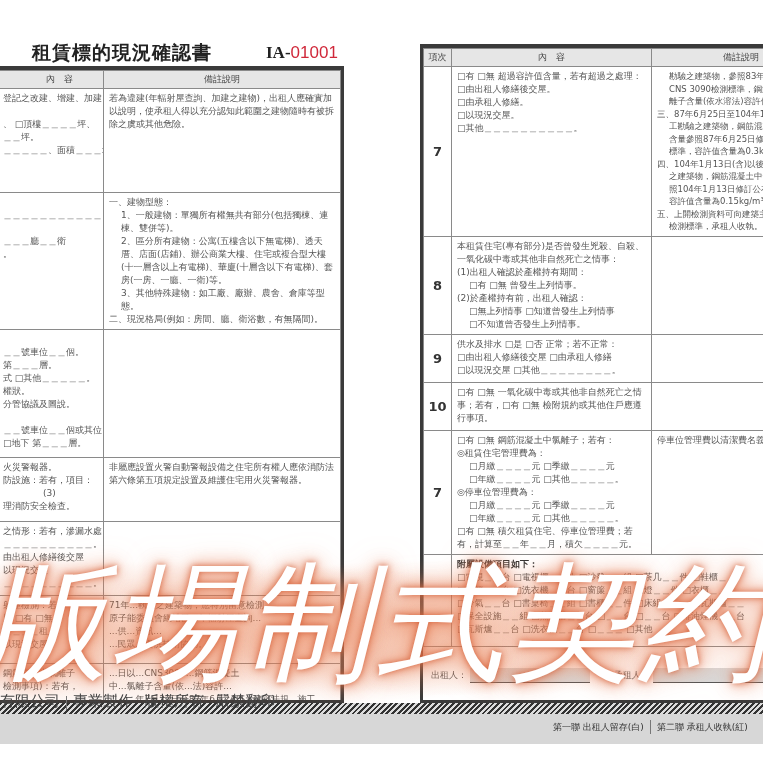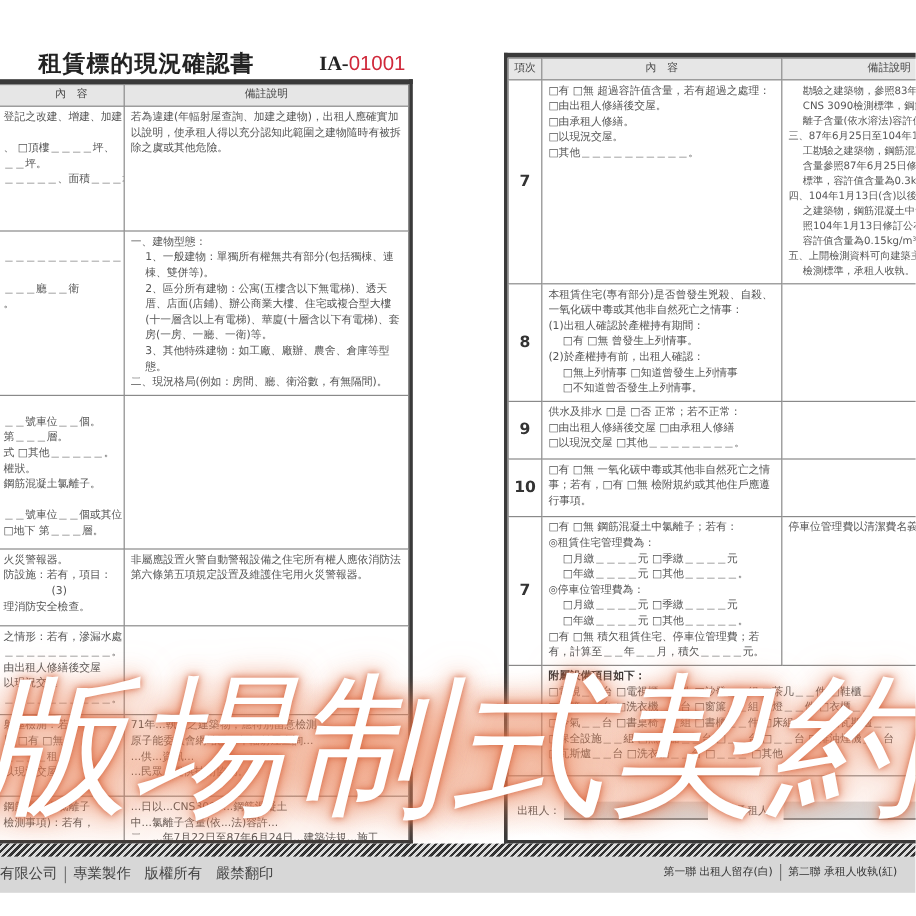--- a/index.html
+++ b/index.html
@@ -18,21 +18,21 @@
   table{border-collapse:collapse;width:100%;table-layout:fixed;}
   th,td{border:1px solid #8a8a8a;vertical-align:top;font-size:9px;line-height:13px;padding:3px 5px;color:#555;}
   th{background:#e6e6e6;font-weight:normal;text-align:center;padding:2px 0;font-size:9px;color:#444;height:13px;}
   td.no{text-align:center;vertical-align:middle;font-size:13px;font-weight:bold;color:#333;padding:0;}
   .indent{padding-left:12px;display:block;}
   .line{display:block;}
   
   .hatch{left:0;top:703px;width:763px;height:11px;
          background:repeating-linear-gradient(135deg,#333 0 2px,#dcdcdc 2px 4px);}
   .footer{left:0;top:714px;width:763px;height:30px;background:#d7d7d7;}
-  .footer-left{left:0;top:720px;font-size:12px;color:#444;white-space:nowrap;}
+  .footer-left{left:0;top:692px;font-size:15px;color:#444;white-space:nowrap;font-family:Liberation Serif, serif;}
   .footer-right{left:553px;top:720px;font-size:9px;color:#333;white-space:nowrap;}
   .sep{display:inline-block;width:1px;height:14px;background:#777;vertical-align:middle;margin:0 6px;}
   
   .wm{left:-20px;top:548px;width:800px;height:160px;pointer-events:none;}
   .wm-glow{position:absolute;left:0;top:0;width:100%;height:100%;
     background:radial-gradient(ellipse at 20% 55%,rgba(232,120,70,0.35),rgba(255,255,255,0) 60%),
                radial-gradient(ellipse at 60% 50%,rgba(232,120,70,0.35),rgba(255,255,255,0) 60%);}
   .wm-text{position:absolute;left:0;top:0;font-size:128px;line-height:150px;color:#fff;font-style:italic;
     font-family:"DejaVu Sans",sans-serif;font-weight:normal;letter-spacing:4px;white-space:nowrap;
     text-shadow:0 0 6px rgba(210,90,50,0.9),0 0 16px rgba(230,120,80,0.8),0 0 28px rgba(240,150,110,0.6);}
@@ -81,21 +81,21 @@
         <span class="line">二、現況格局(例如：房間、廳、衛浴數，有無隔間)。</span>
       </td>
     </tr>
     <tr style="height:128px;">
       <td style="white-space:nowrap;overflow:hidden;">
         <span class="line">&nbsp;</span>
         <span class="line">＿＿號車位＿＿個。</span>
         <span class="line">第＿＿＿層。</span>
         <span class="line">式 □其他＿＿＿＿＿。</span>
         <span class="line">權狀。</span>
-        <span class="line">鋼筋混凝土氯離子。</span>
+        <span class="line">分管協議及圖說。</span>
         <span class="line">&nbsp;</span>
         <span class="line">＿＿號車位＿＿個或其位</span>
         <span class="line">□地下 第＿＿＿層。</span>
       </td>
       <td></td>
     </tr>
     <tr style="height:64px;">
       <td style="white-space:nowrap;overflow:hidden;">
         <span class="line">火災警報器。</span>
         <span class="line">防設施：若有，項目：</span>

